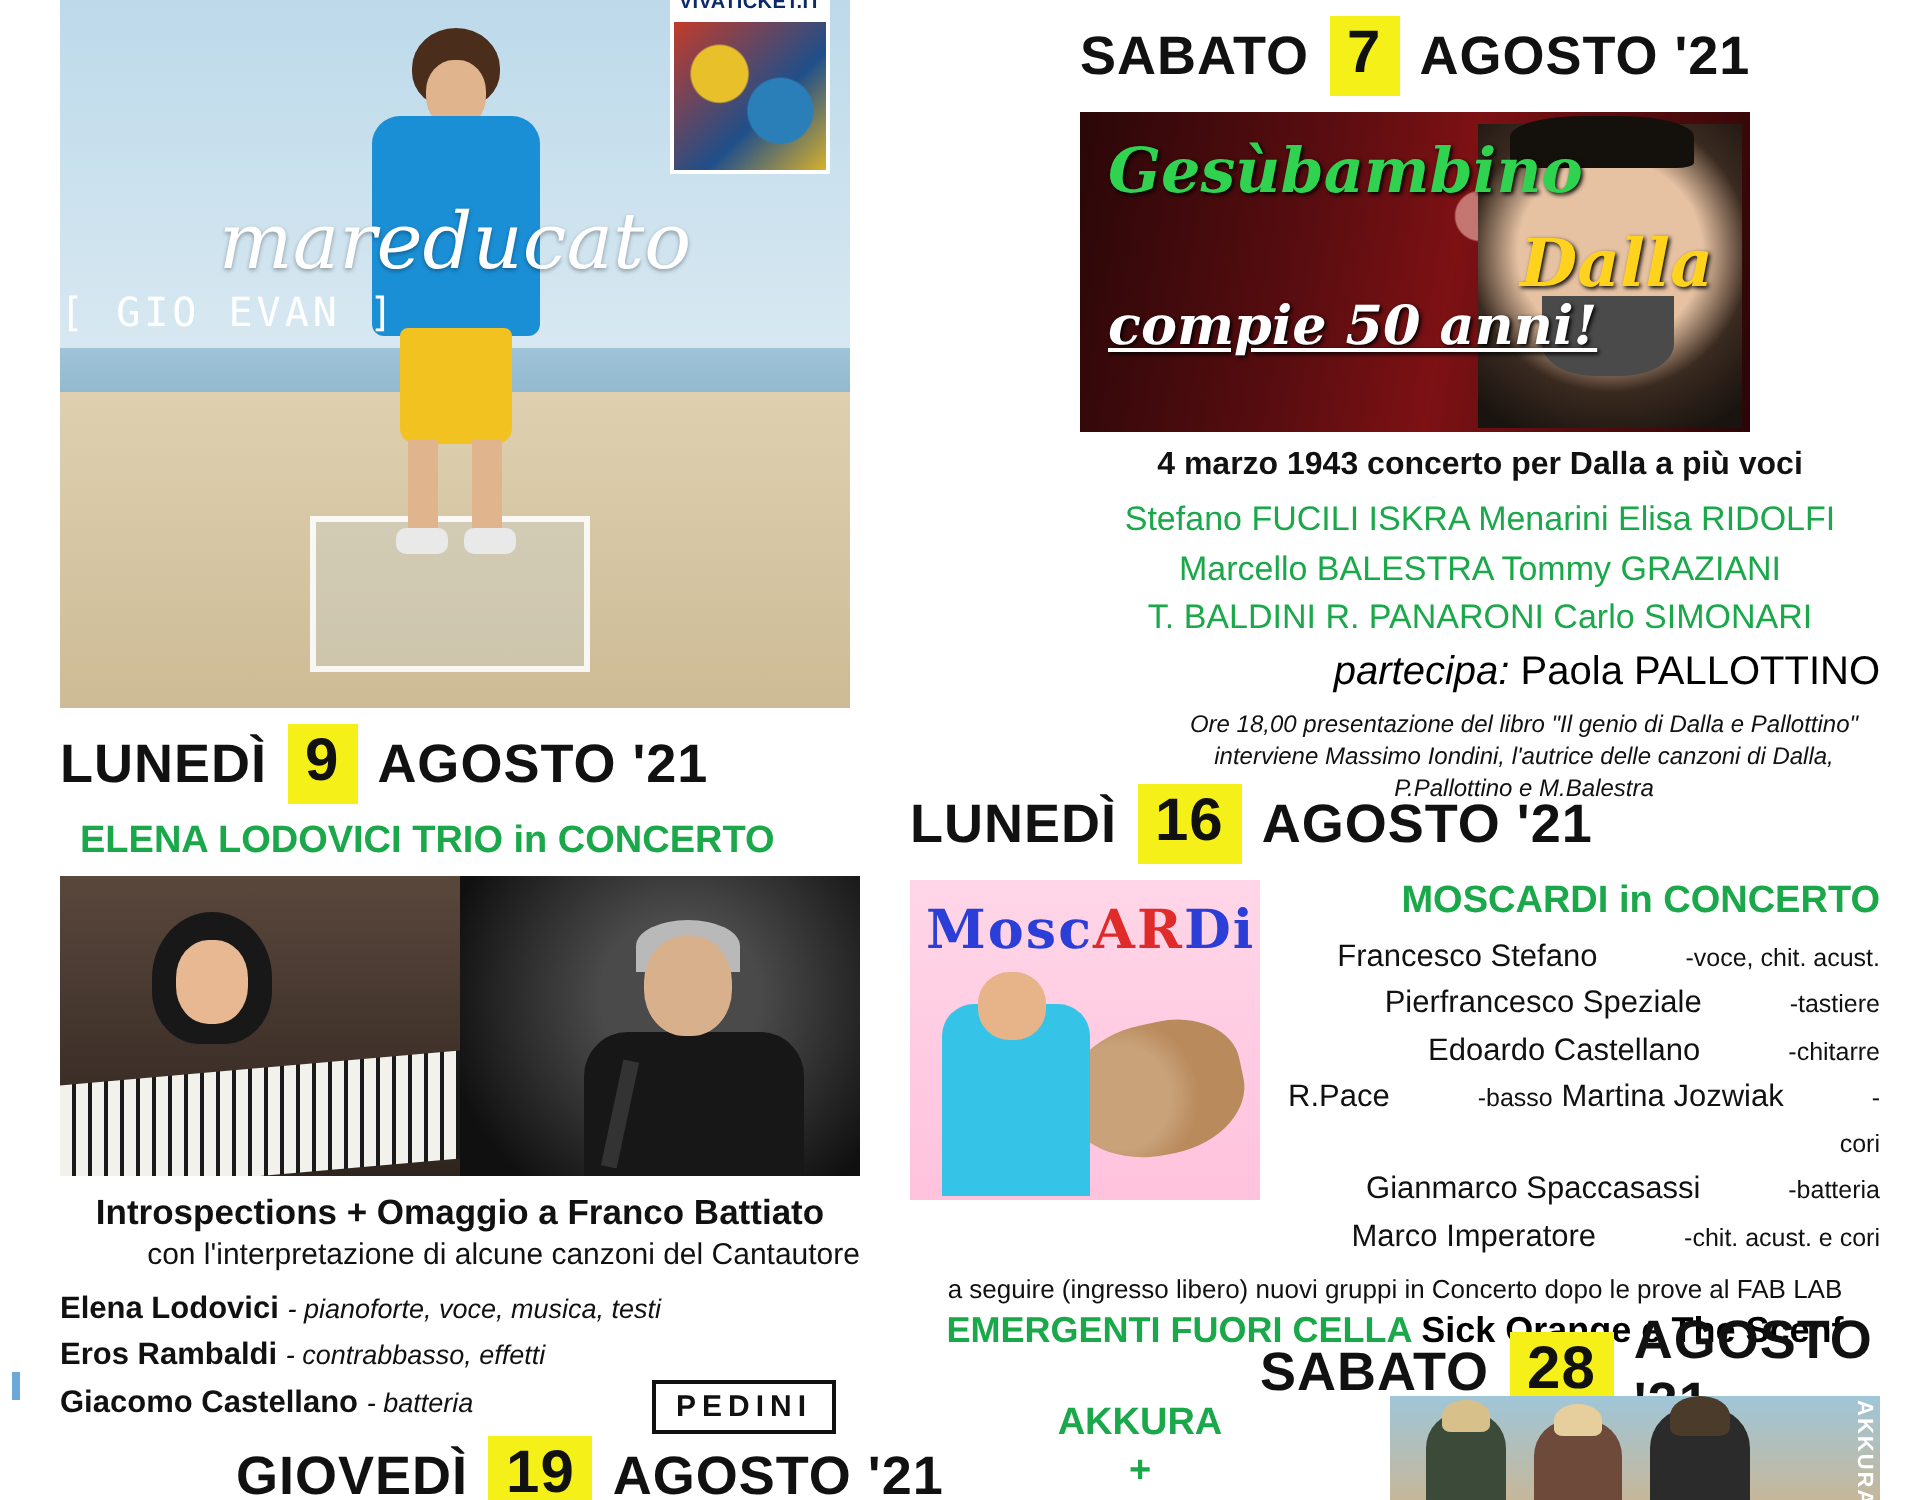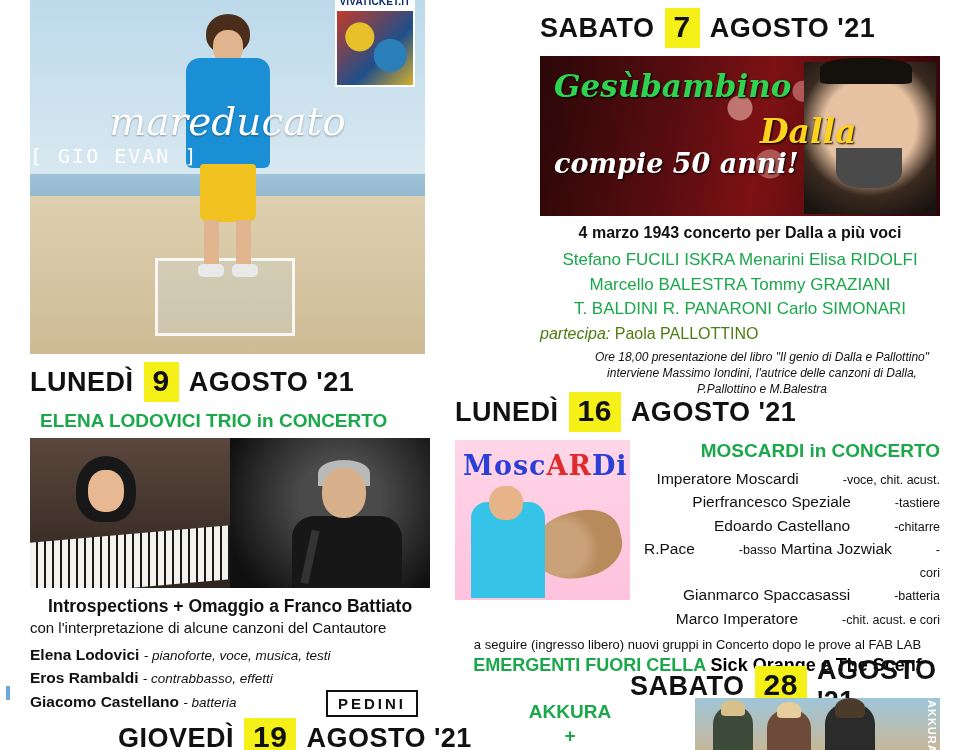--- a/index.html
+++ b/index.html
@@ -120,39 +120,39 @@
   .ph-hair { position:absolute; left:46px; top:18px; width:60px; height:66px; background:#181818; border-radius:50% 50% 40% 40%; }
   .ph-face { position:absolute; left:58px; top:32px; width:36px; height:42px; background:#e7b892; border-radius:45%; }
   .ph-battiato { flex:1; background: radial-gradient(circle at 55% 40%, #4a4a4a 0 40px, #101010 120px); position:relative; }
   .ph-b-head { position:absolute; left:92px; top:30px; width:44px; height:50px; background:#d9b08c; border-radius:46%; }
   .ph-b-hair { position:absolute; left:88px; top:22px; width:52px; height:26px; background:#b9b9b9; border-radius:50% 50% 0 0; }
   .ph-b-body { position:absolute; left:62px; top:78px; width:110px; height:72px; background:#171717; border-radius:22px 22px 0 0; }
   .ph-mic { position:absolute; left:76px; top:92px; width:8px; height:54px; background:#333; transform:rotate(12deg); }
 
   .lun9-txt { margin-top:8px; }
   .lun9-t1 { font-weight:bold; font-size:17.5px; color:#111; text-align:center; }
-  .lun9-t2 { font-size:15px; color:#111; text-align:left; margin-top:2px; }
+  .lun9-t2 { font-size:15px; color:#111; text-align:right; margin-top:2px; }
   .lun9-list { margin-top:7px; font-size:15.5px; color:#111; line-height:1.5; }
   .lun9-list b { font-weight:bold; }
   .lun9-list i { font-style:italic; font-size:13.5px; }
   .pedini {
     position:absolute; right:12px; bottom:-4px;
     border:2px solid #111; padding:3px 10px;
     font-size:15px; letter-spacing:3px; font-weight:bold; color:#111;
     font-family:"Liberation Sans", sans-serif;
   }
 
   
   .blk-gio19 { position:absolute; left:118px; top:718px; }
 
   
   .blk-sab7 { position:absolute; left:540px; top:8px; width:400px; }
   .sab7-bar { justify-content:flex-start; }
   .dalla-poster {
-    margin-top:8px; width:400px; height:160px;
+    margin-top:8px; width:335px; height:160px;
     background: linear-gradient(100deg,#2a0708 0%, #5a0d10 35%, #7d1114 55%, #2b0607 100%);
     position:relative; overflow:hidden;
   }
   .dalla-lights {
     position:absolute; left:170px; top:10px; width:150px; height:140px;
     background:
       radial-gradient(circle at 20% 30%, rgba(255,200,190,.55) 0 12px, transparent 13px),
       radial-gradient(circle at 62% 18%, rgba(255,180,170,.45) 0 10px, transparent 11px),
       radial-gradient(circle at 40% 70%, rgba(255,190,180,.4) 0 14px, transparent 15px);
   }
@@ -163,31 +163,31 @@
   .dalla-beard { position:absolute; right:38px; top:92px; width:66px; height:40px; background:#4a4a4a; border-radius:0 0 40% 40%; }
   .dalla-hat { position:absolute; right:28px; top:2px; width:92px; height:26px; background:#14100c; border-radius:40% 40% 10% 10%; }
   .txt-gesu {
     position:absolute; left:14px; top:12px;
     font-family:"DejaVu Serif", serif; font-style:italic; font-weight:bold;
     font-size:31px; color:#2fd34f; text-shadow:1px 1px 2px #000;
   }
   .txt-compie {
     position:absolute; left:14px; top:92px;
     font-family:"DejaVu Serif", serif; font-style:italic; font-weight:bold;
-    font-size:27px; color:#ffffff; text-shadow:1px 1px 2px #000;
+    font-size:27px; color:#ffffff; text-shadow:1px 1px 2px #000;text-decoration:underline;
   }
   .txt-dalla {
     position:absolute; left:220px; top:56px;
     font-family:"DejaVu Serif", serif; font-style:italic; font-weight:bold;
     font-size:33px; color:#ffd21e; text-shadow:1px 1px 2px #000;
   }
   .sab7-line1 { margin-top:8px; text-align:center; font-weight:bold; font-size:16px; color:#111; }
   .sab7-names { margin-top:6px; text-align:center; line-height:1.45; }
   .sab7-names .n { font-size:17px; color:#1aa84a; }
-  .sab7-part { margin-top:3px; text-align:left; font-size:16px; color:#4d7c0f; }
+  .sab7-part { margin-top:3px; text-align:right; font-size:20px; color:#000000; }
   .sab7-part i { font-style:italic; }
   .sab7-note { margin-top:6px; text-align:center; font-style:italic; font-size:12px; color:#111; line-height:1.35;margin-left:44px; }
 
   .blk-lun16 { position:absolute; left:455px; top:392px; width:485px; }
   .lun16-body { display:flex; gap:12px; margin-top:8px; }
   .mosc-poster {
     width:175px; height:160px;
     background: linear-gradient(#ffd6e8, #ffc2dd);
     position:relative; overflow:hidden;
   }
@@ -361,21 +361,21 @@
       <div class="mosc-poster">
         <div class="mosc-word"><span>M</span><span>osc</span><span class="r">AR</span><span>Di</span></div>
         <div class="mosc-guitar"></div>
         <div class="mosc-fig"></div>
         <div class="mosc-head"></div>
       </div>
 
       <div class="mosc-right">
         <div class="mosc-head-title">MOSCARDI in CONCERTO</div>
         <div class="mosc-list">
-          <div><span>Imperatore Moscardi</span><span class="role">-voce, chit. acust.</span></div>
+          <div><span>Francesco Stefano</span><span class="role">-voce, chit. acust.</span></div>
           <div><span>Pierfrancesco Speziale</span><span class="role">-tastiere</span></div>
           <div><span>Edoardo Castellano</span><span class="role">-chitarre</span></div>
           <div><span>R.Pace</span><span class="role">-basso</span>&nbsp;<span>Martina Jozwiak</span><span class="role">- cori</span></div>
           <div><span>Gianmarco Spaccasassi</span><span class="role">-batteria</span></div>
           <div><span>Marco Imperatore</span><span class="role">-chit. acust. e cori</span></div>
         </div>
       </div>
     </div>
 
     <div class="lun16-foot">a seguire (ingresso libero) nuovi gruppi in Concerto dopo le prove al FAB LAB</div>

